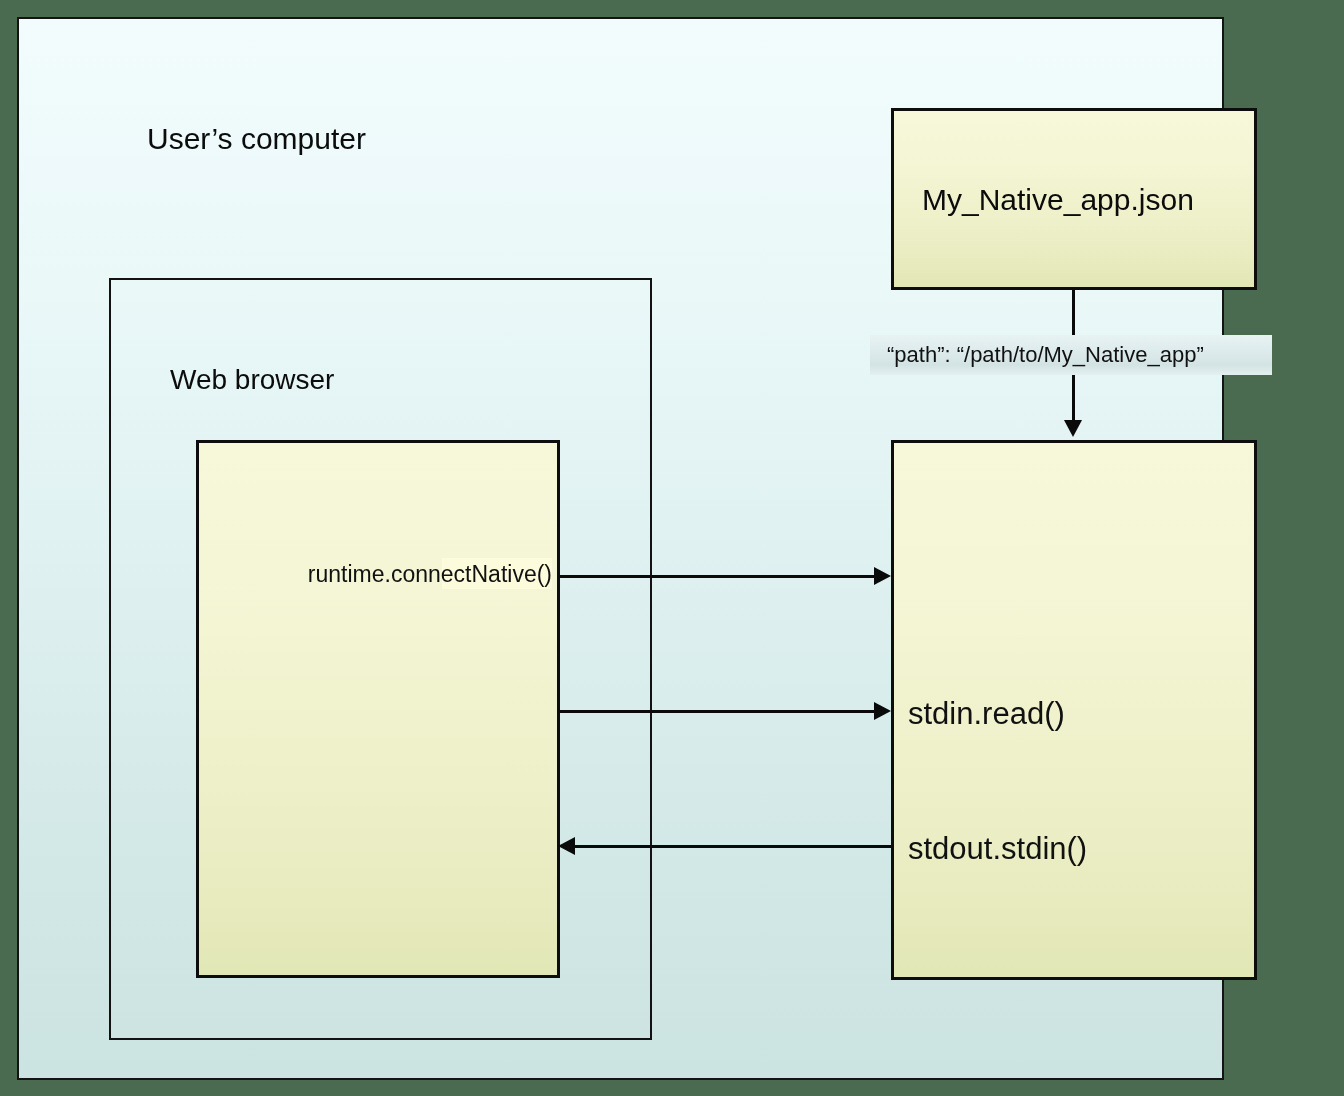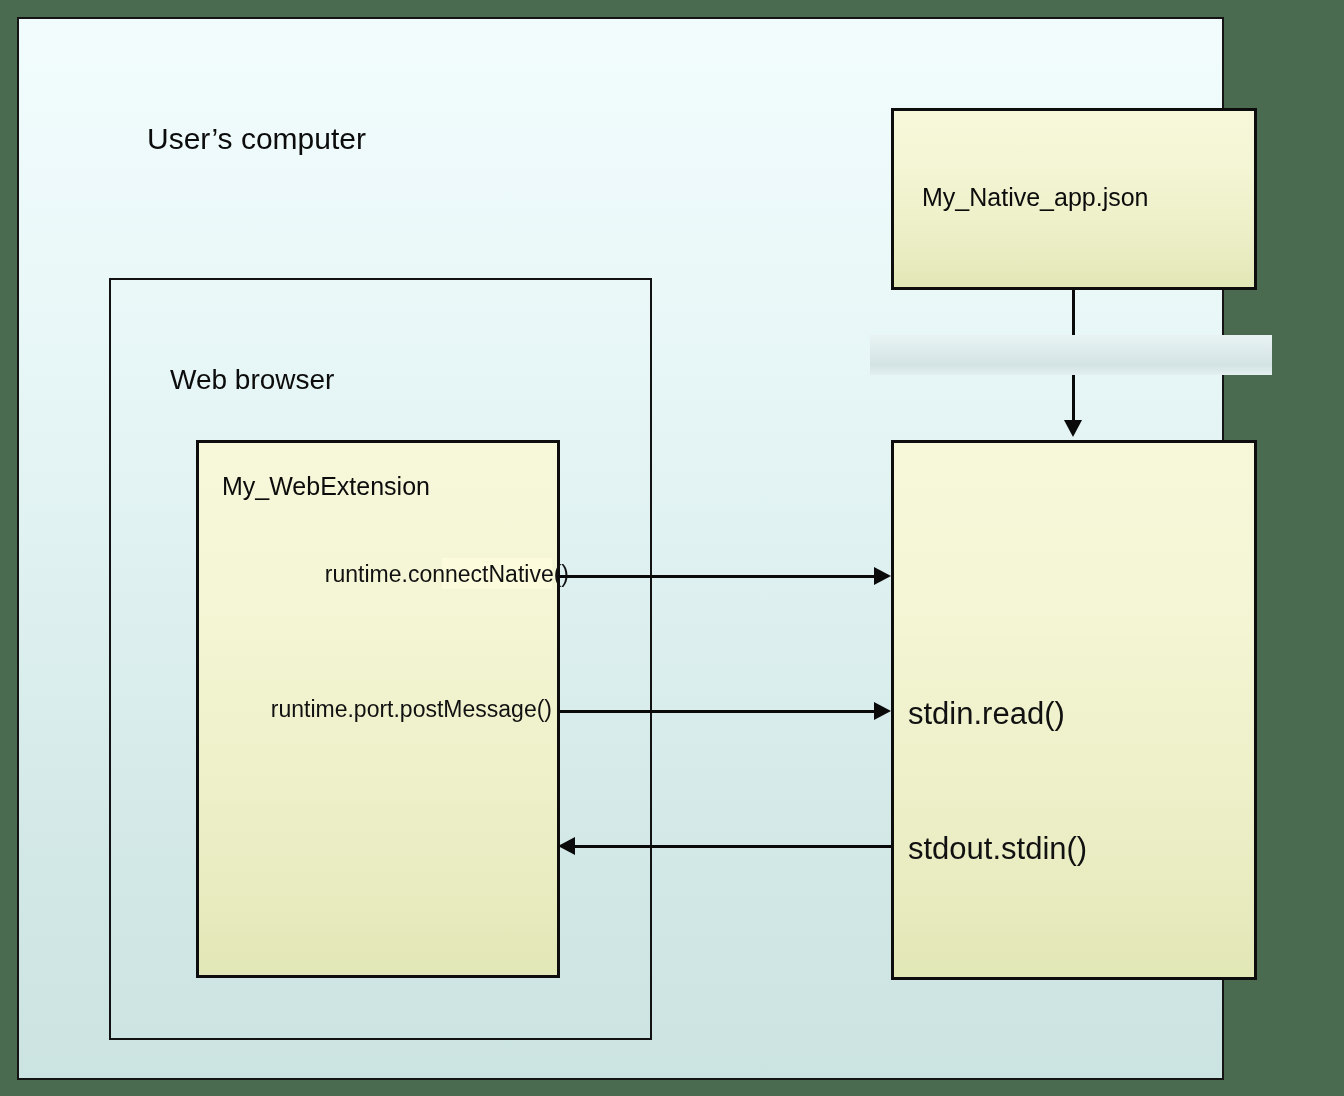--- a/index.html
+++ b/index.html
@@ -85,21 +85,21 @@
 
   #nativeapp-box {
     left: 872px;
     top: 421px;
     width: 366px;
     height: 540px;
   }
 
   .box-title {
     position: absolute;
-    font-size: 25px;
+    font-size: 30px;
     color: #0c0c0c;
     white-space: nowrap;
     line-height: 1;
   }
 
   #json-title   { left: 903px; top: 166px; }
   #webext-title { left: 203px; top: 455px; }
   #native-title { left: 921px; top: 455px; }
 
   
@@ -111,21 +111,21 @@
     white-space: nowrap;
     line-height: 1;
     text-align: right;
   }
   .api-left-wrap {
     position: absolute;
     left: 180px;
     width: 353px;
     height: 26px;
   }
-  #api-connect  { top: 544px; padding-left: 17px; }
+  #api-connect  { top: 544px; }
   #api-post     { top: 679px; }
   #api-onmsg    { top: 814px; }
 
   
   #connect-highlight {
     position: absolute;
     left: 423px;
     top: 539px;
     width: 110px;
     height: 31px;
@@ -223,37 +223,34 @@
 
   <div class="container-box" id="web-browser-box"></div>
   <div class="label" id="web-browser-label">Web browser</div>
 
   <div class="yellow-box" id="json-box"></div>
   <div class="box-title" id="json-title">My_Native_app.json</div>
 
   <div class="vline" id="v-json-band"></div>
 
   <div id="path-band"></div>
+  <div id="path-text">“path”: “/path/to/My_Native_app”</div>
 
   <div class="vline" id="v-band-native"></div>
   <div class="arrowhead-down" id="arrow-down-native"></div>
 
   <div class="yellow-box" id="webext-box"></div>
-  <div class="box-title" id="webext-title">My_WebExtension</div>
 
   <div class="yellow-box" id="nativeapp-box"></div>
 
   <div id="connect-highlight"></div>
 
   <div class="api-left-wrap" id="api-connect">
     <div class="api-left">runtime.connectNative()</div>
   </div>
-  <div class="api-left-wrap" id="api-post">
-    <div class="api-left">runtime.port.postMessage()</div>
-  </div>
 
   <div class="api-right" id="api-stdin">stdin.read()</div>
   <div class="api-right" id="api-stdout">stdout.stdin()</div>
 
   <div class="hline" id="h-connect"></div>
   <div class="arrowhead-right" id="arrow-connect"></div>
 
   <div class="hline" id="h-post"></div>
   <div class="arrowhead-right" id="arrow-post"></div>
 

